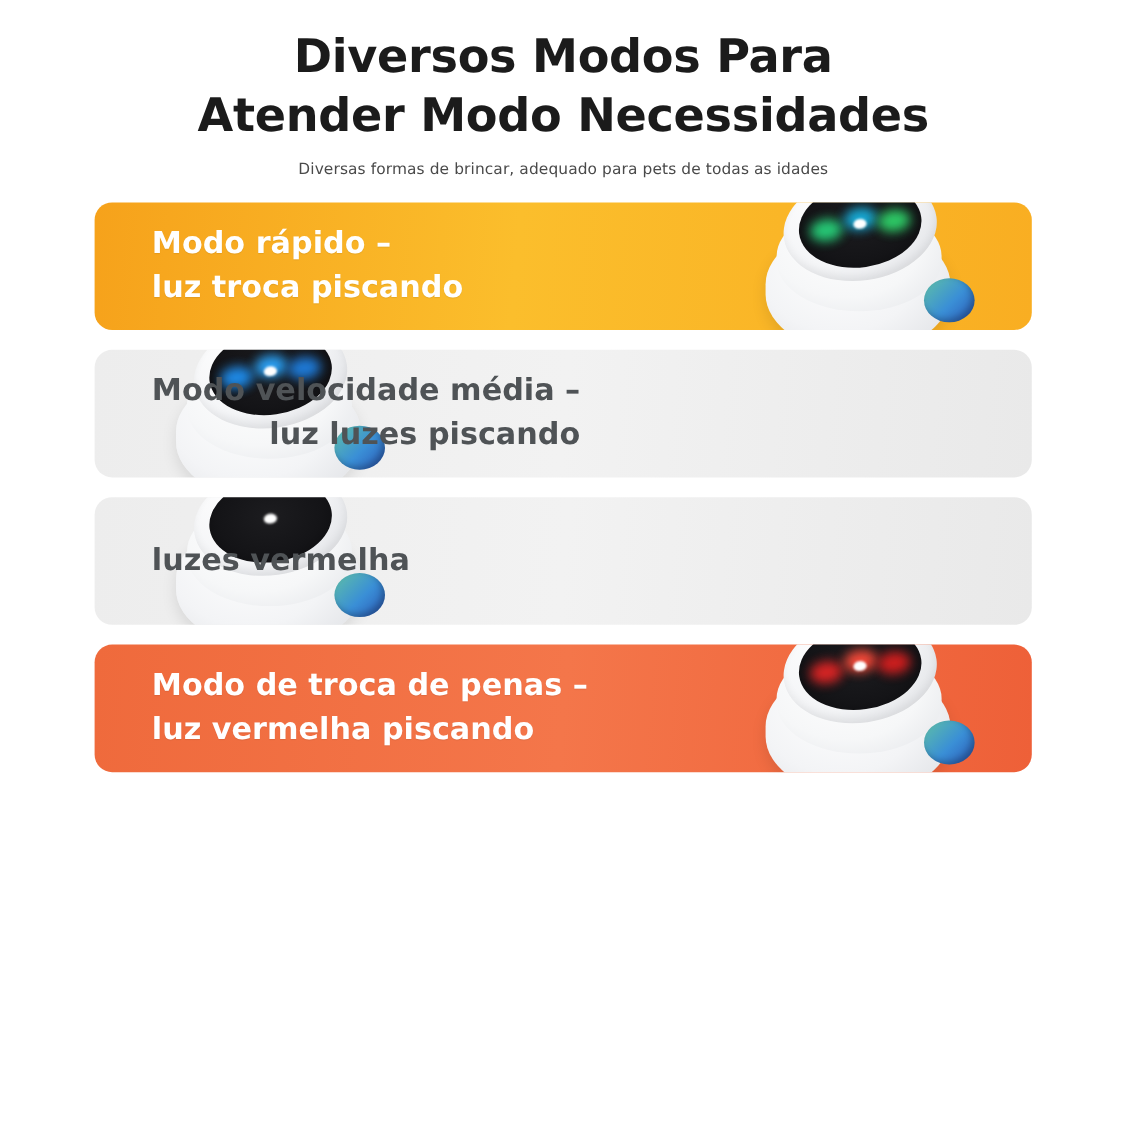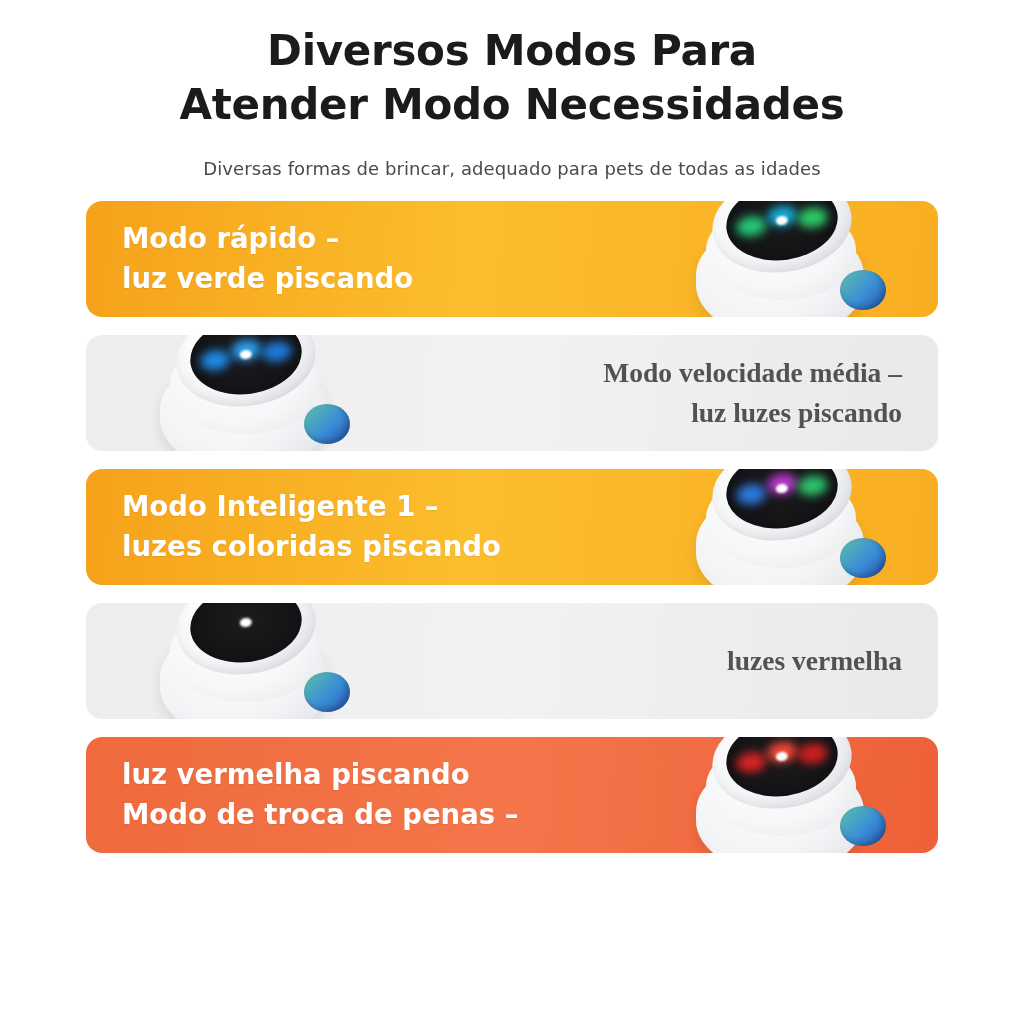--- a/index.html
+++ b/index.html
@@ -30,22 +30,22 @@
     font-size: 42px;
     font-weight: 700;
     color: #1b1b1b;
     line-height: 1.28;
     letter-spacing: -0.3px;
     margin: 0 auto;
     width: 860px;
   }
   .title .line2 { display: block; }
   .subtitle {
-    margin-top: 26px;
-    font-size: 18px;
+    margin-top: 14px;
+    font-size: 14px;
     color: #4a4a4a;
     font-weight: 400;
     letter-spacing: 0.1px;
   }
 
   
   .rows {
     margin-top: 22px;
     padding: 0 86px;
   }
@@ -56,33 +56,33 @@
     margin-bottom: 18px;
     display: flex;
     align-items: center;
     overflow: hidden;
   }
   .row.orange {
     background: linear-gradient(95deg, #f6a21b 0%, #fbbe2c 45%, #f9ae22 100%);
   }
   .row.grey {
     background: linear-gradient(95deg, #ededed 0%, #f2f2f2 50%, #e9e9e9 100%);
-    font-family: Liberation Serif, serif;
   }
   .row.red {
     background: linear-gradient(95deg, #ef6a3c 0%, #f4764a 50%, #ee6038 100%);
   }
 
   .row .text {
     flex: 0 0 auto;
     padding: 0 36px;
     font-size: 27.5px;
     font-weight: 700;
     line-height: 1.42;
     z-index: 2;
+    margin-left: 16px;
   }
   .row.orange .text, .row.red .text {
     color: #ffffff;
     text-shadow: 0 1px 1px rgba(0,0,0,0.08);
   }
   .row.grey .text {
     color: #4f5356;
   }
   .text-left { text-align: left; margin-right: auto; }
   .text-right { text-align: right; margin-left: auto; }
@@ -185,21 +185,21 @@
       <span class="line2">Atender Modo Necessidades</span>
     </h1>
     <div class="subtitle">Diversas formas de brincar, adequado para pets de todas as idades</div>
   </div>
 
   <div class="rows">
 
     <div class="row orange">
       <div class="text text-left">
         <div>Modo rápido –</div>
-        <div>luz verde piscando</div>
+        <div>luz troca piscando</div>
       </div>
       <div class="art right">
         <div class="device">
           <div class="base"></div>
           <div class="base2"></div>
           <div class="wheel"></div>
           <div class="dome"></div>
           <div class="lens">
             <div class="glow g1" style="background:#27d17a"></div>
             <div class="glow g2" style="background:#17b2e0"></div>
@@ -224,62 +224,42 @@
             <div class="center-dot"></div>
           </div>
         </div>
       </div>
       <div class="text text-right">
         <div>Modo velocidade média –</div>
         <div>luz luzes piscando</div>
       </div>
     </div>
 
-    <div class="row orange">
-      <div class="text text-left">
-        <div>Modo Inteligente 1 –</div>
-        <div>luzes coloridas piscando</div>
-      </div>
-      <div class="art right">
-        <div class="device">
-          <div class="base"></div>
-          <div class="base2"></div>
-          <div class="wheel"></div>
-          <div class="dome"></div>
-          <div class="lens">
-            <div class="glow g1" style="background:#2f7de8"></div>
-            <div class="glow g2" style="background:#c33bd8"></div>
-            <div class="glow g3" style="background:#2fc96f"></div>
-            <div class="center-dot"></div>
-          </div>
-        </div>
-      </div>
-    </div>
 
     <div class="row grey">
       <div class="art left">
         <div class="device">
           <div class="base"></div>
           <div class="base2"></div>
           <div class="wheel"></div>
           <div class="dome"></div>
           <div class="lens">
             <div class="center-dot"></div>
           </div>
         </div>
       </div>
       <div class="text text-right">
         <div>luzes vermelha</div>
       </div>
     </div>
 
     <div class="row red">
       <div class="text text-left">
+        <div>Modo de troca de penas –</div>
         <div>luz vermelha piscando</div>
-        <div>Modo de troca de penas –</div>
       </div>
       <div class="art right">
         <div class="device">
           <div class="base"></div>
           <div class="base2"></div>
           <div class="wheel"></div>
           <div class="dome"></div>
           <div class="lens">
             <div class="glow g1" style="background:#e02525"></div>
             <div class="glow g2" style="background:#ff4b3a"></div>

